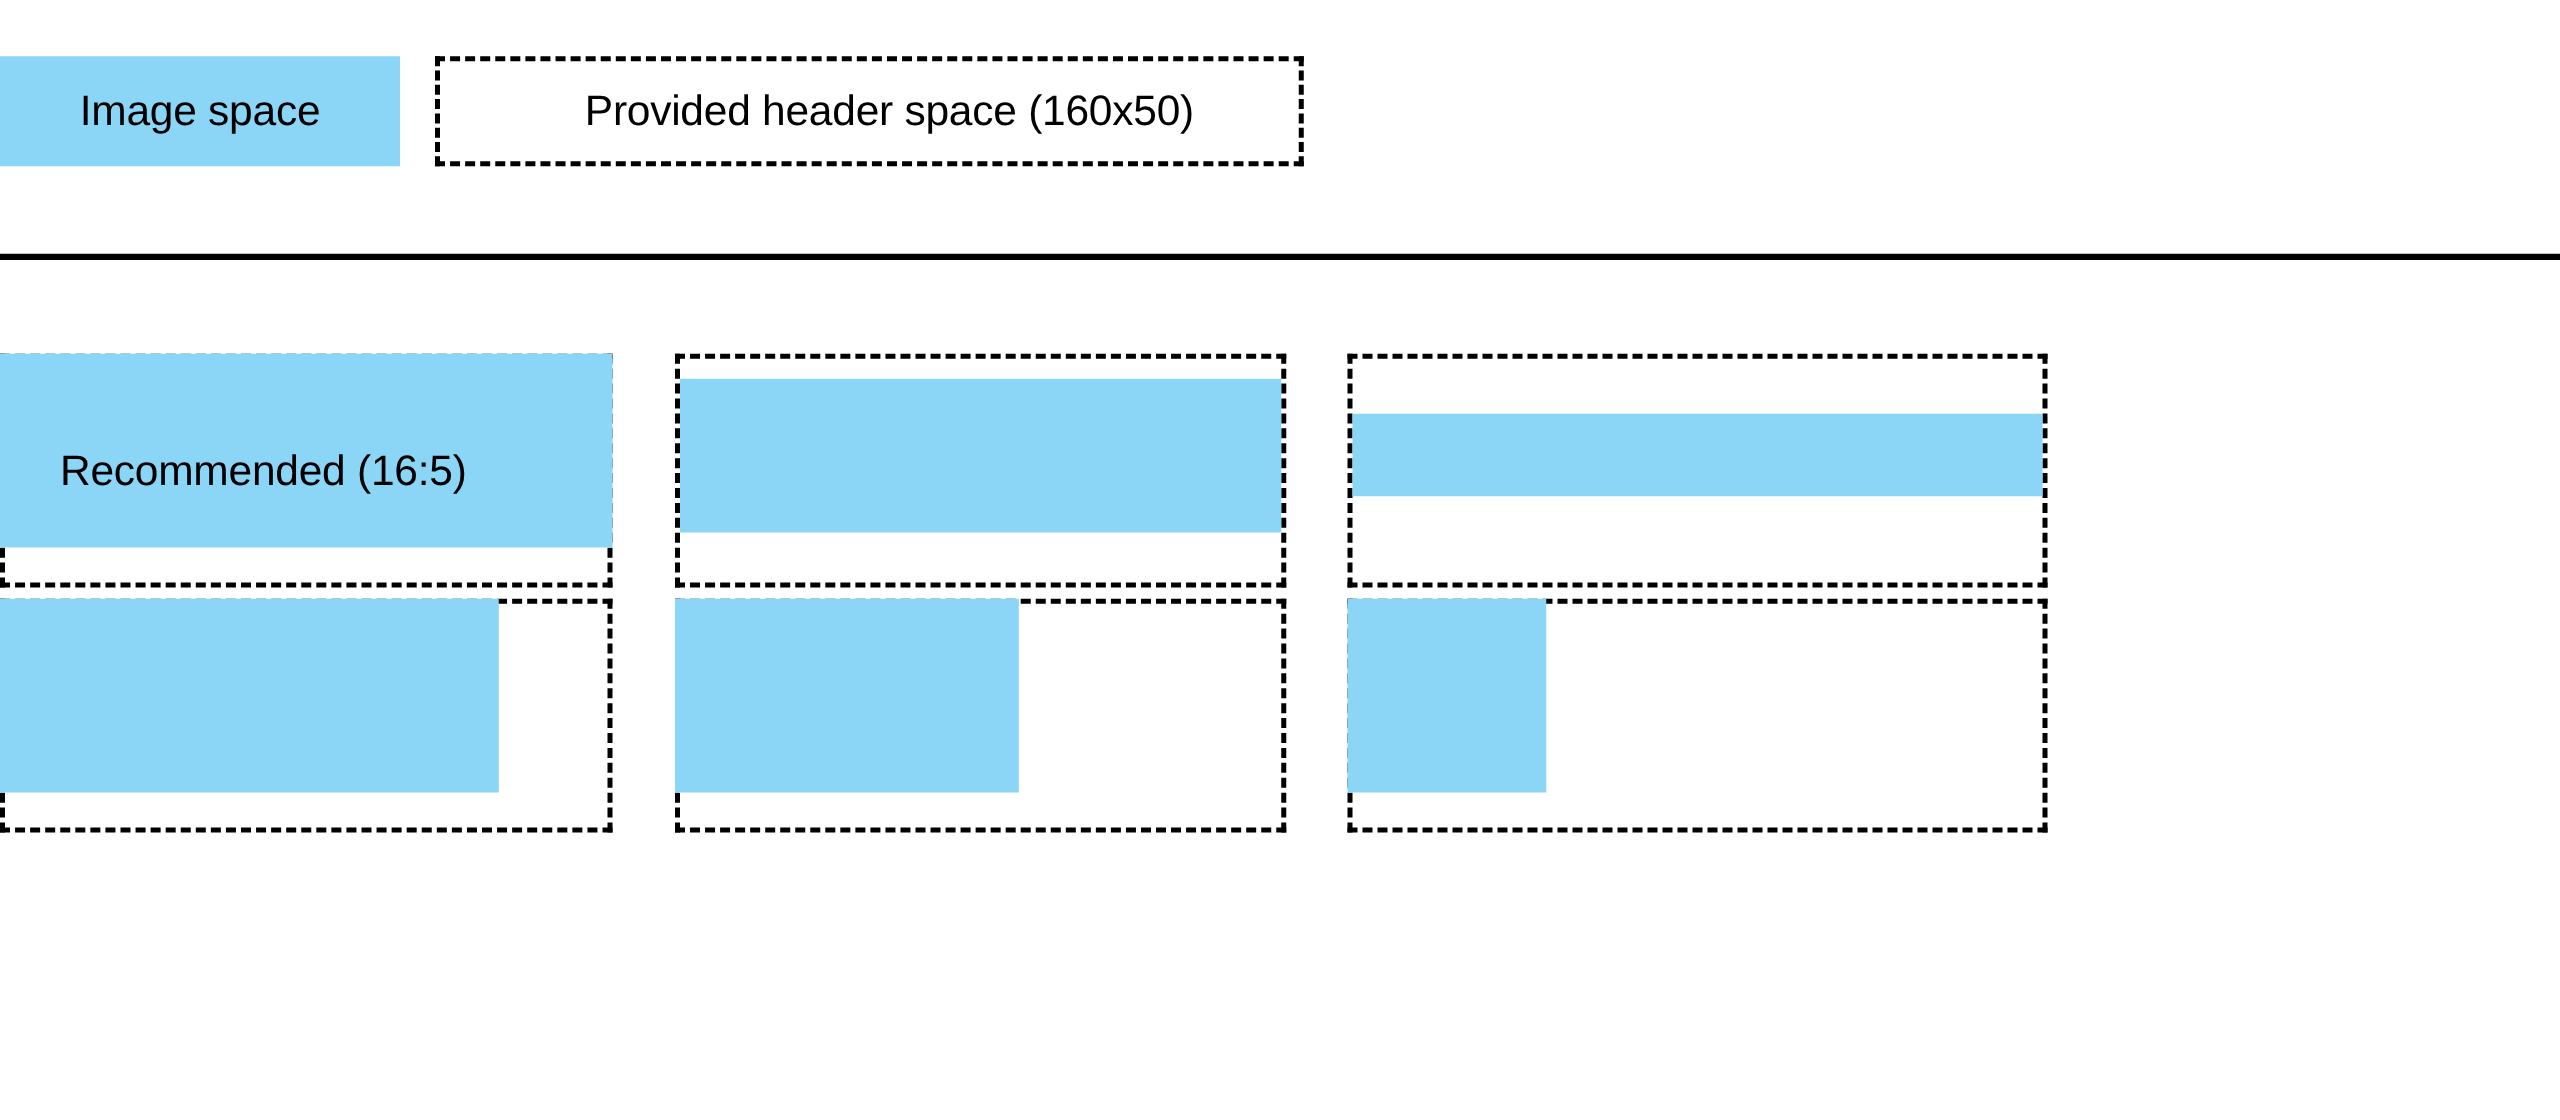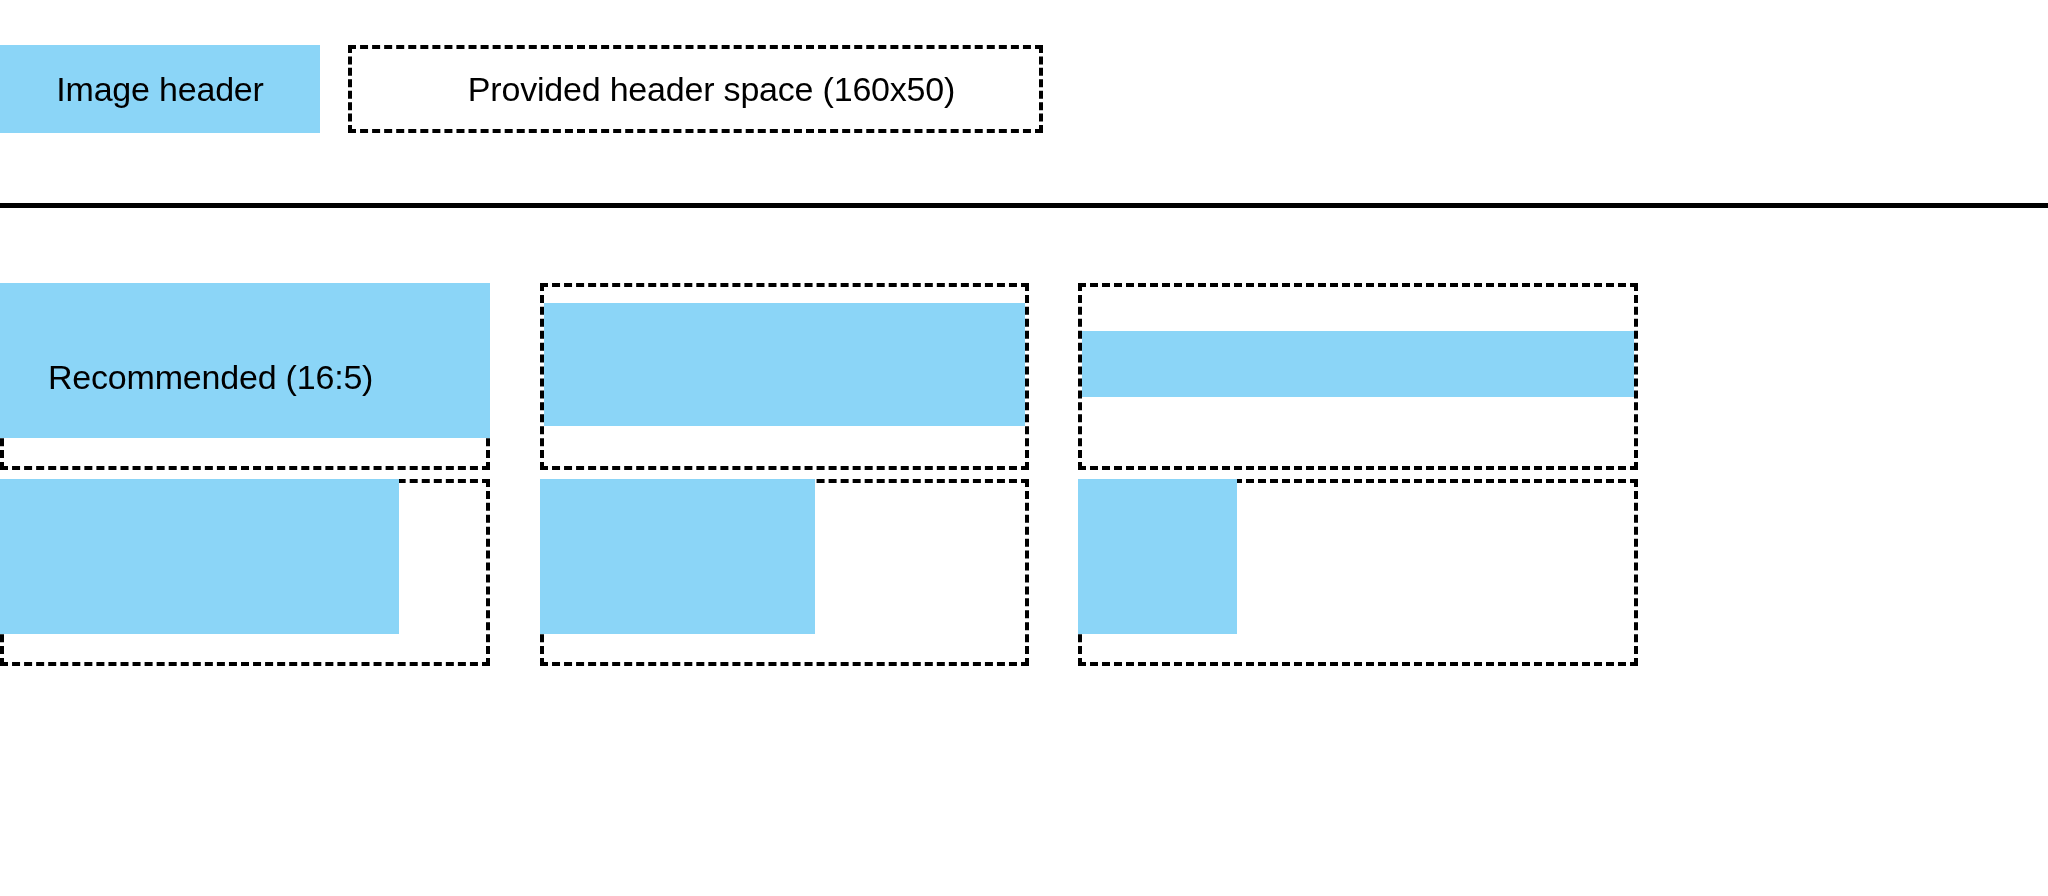--- a/index.html
+++ b/index.html
@@ -143,21 +143,21 @@
   }
 </style>
 </head>
 <body>
 
 <div id="stage">
 
   <div class="header-row">
 
     <div class="image-asset-swatch">
-      <span class="label">Image header</span>
+      <span class="label">Image space</span>
     </div>
 
     <div class="header-space-box">
       <span class="label">Provided header space (160x50)</span>
     </div>
 
   </div>
 
   <div class="divider"></div>
 

